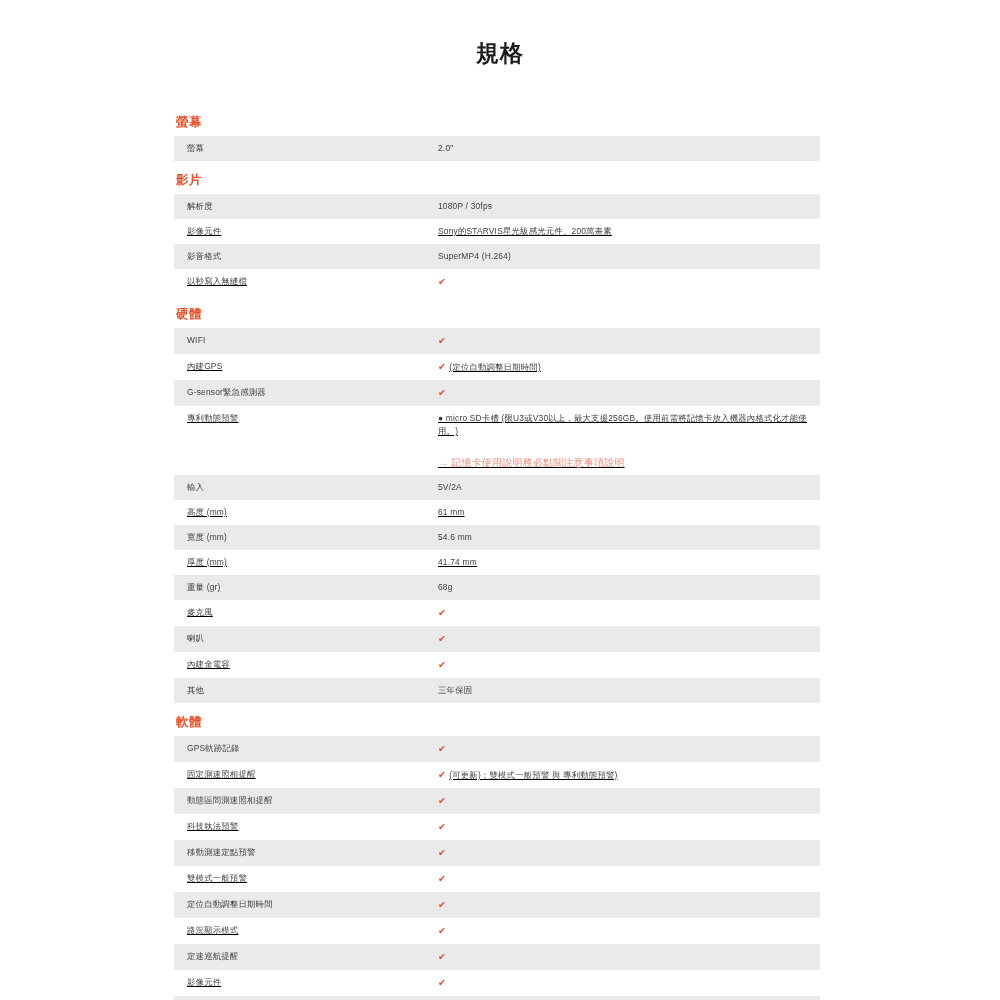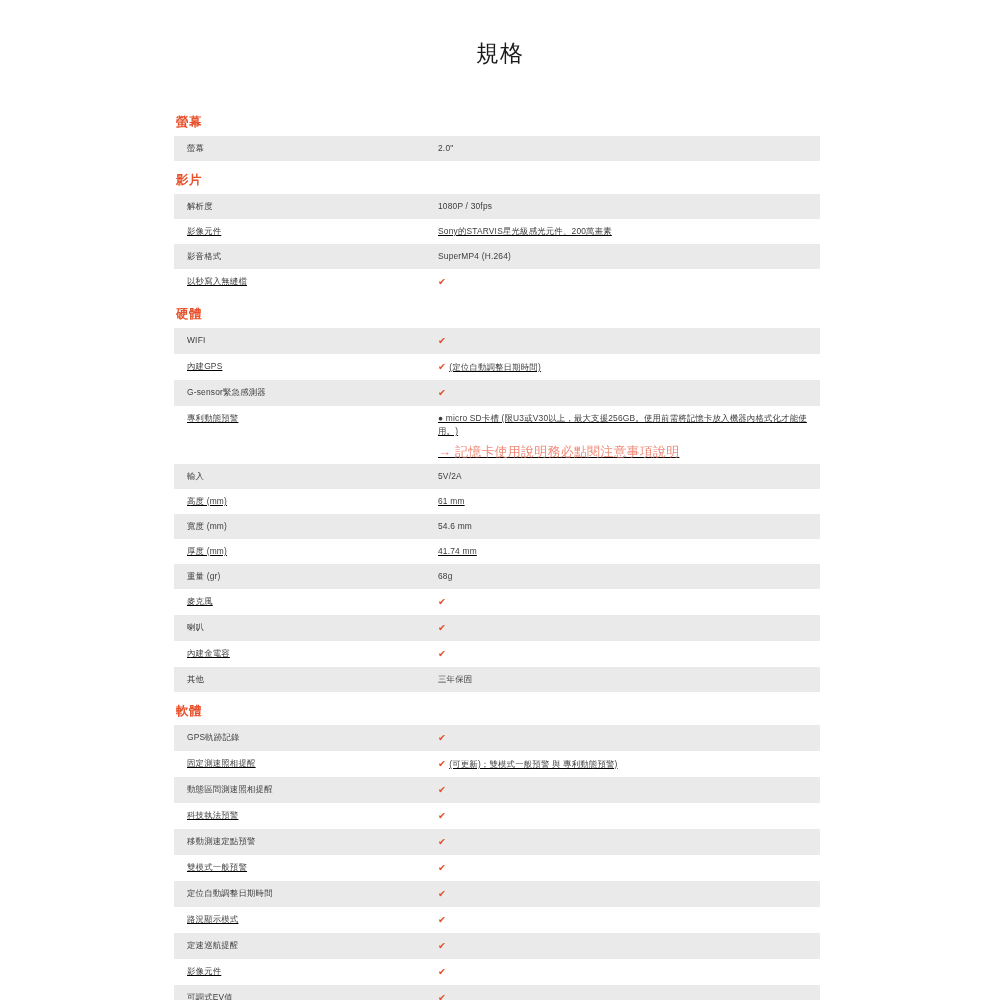--- a/index.html
+++ b/index.html
@@ -7,21 +7,21 @@
     width:1000px; height:1000px;
     background:#ffffff;
     font-family:"Liberation Sans","DejaVu Sans",sans-serif;
     overflow:hidden;
   }
   .page { width:1000px; height:1000px; position:relative; }
 
   .page-title {
     text-align:center;
     font-size:23px;
-    font-weight:normal;
+    font-weight:bold;
     color:#1b1b1b;
     letter-spacing:1px;
     padding-top:38px;
     padding-bottom:0;
   }
 
   .spec-wrap {
     width:646px;
     margin:0 auto;
     margin-left:174px;
@@ -70,22 +70,22 @@
     color:#e0502a;
     font-size:9.5px;
     font-weight:bold;
     margin-right:3px;
     display:inline-block;
     transform:translateY(0px);
   }
   .note-link {
     display:block;
     color:#ef8a77;
-    margin-top:7px;
-    font-size:13px;
+    margin-top:18px;
+    font-size:10px;
   }
 </style>
 </head>
 <body>
 
 <div class="page">
 
   <div class="page-title">規格</div>
 
   <div class="spec-wrap">

